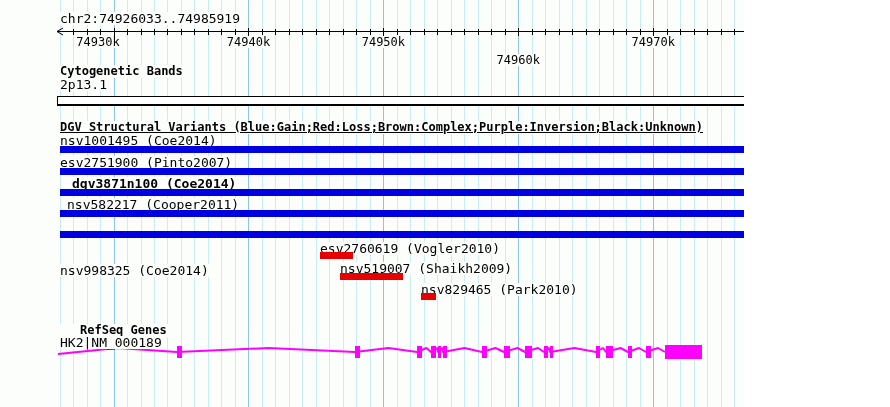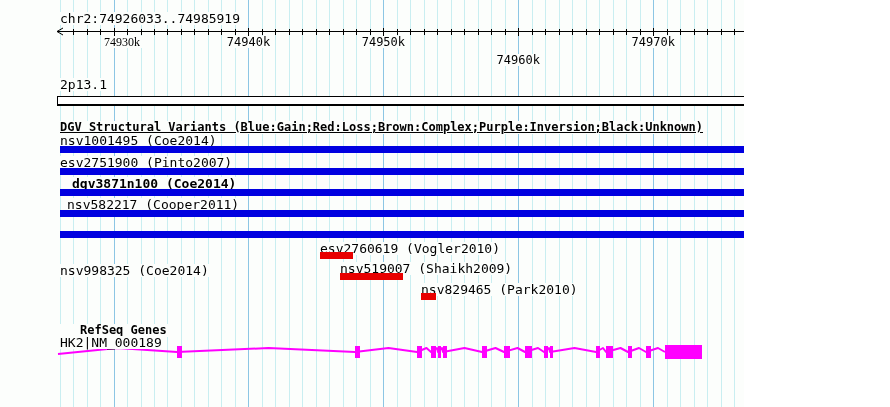--- a/index.html
+++ b/index.html
@@ -174,28 +174,29 @@
         <rect x="606" y="346" width="7" height="12" fill="#ff00ff"></rect>
         <rect x="628" y="346" width="4" height="12" fill="#ff00ff"></rect>
         <rect x="646" y="346" width="5" height="12" fill="#ff00ff"></rect>
         <rect x="665" y="345" width="37" height="14" fill="#ff00ff"></rect>
       </g>
   </svg>
 
   <div class="lbl" style="left:60px;top:12px;">chr2:74926033..74985919</div>
 
   <div id="ruler-labels">
-      <div class="tick-lbl" style="left: 122px; top: 36px; font-family: Liberation Serif, serif;">74930k</div>
+      <div class="tick-lbl" style="left: 98px; top: 36px;">74930k</div>
       <div class="tick-lbl" style="left: 248.447px; top: 36px;">74940k</div>
       <div class="tick-lbl" style="left: 383.37px; top: 36px;">74950k</div>
       <div class="tick-lbl" style="left: 518.293px; top: 36px; margin-top: 18px;">74960k</div>
       <div class="tick-lbl" style="left: 653.216px; top: 36px;">74970k</div>
       <div class="tick-lbl" style="left: 775px; top: 36px;">74980k</div>
     </div>
 
+  <div class="lbl bold" style="left:60px;top:65px;">Cytogenetic Bands</div>
   <div class="lbl" style="left:60px;top:78px;">2p13.1</div>
   <div class="cytoband-box" style="left: 57px; top: 96px; width: 807px; height: 10px;"></div>
 
   <div class="lbl bold" style="left:60px;top:121px;text-decoration:underline;">DGV Structural Variants (Blue:Gain;Red:Loss;Brown:Complex;Purple:Inversion;Black:Unknown)</div>
 
   <div id="variants">
       <div class="lbl" style="left: 60px; top: 134px;">nsv1001495 (Coe2014)</div>
       <div class="bar" style="left: 60px; top: 146px; width: 802px; background: rgb(0, 0, 224);"></div>
       <div class="lbl" style="left: 60px; top: 156px;">esv2751900 (Pinto2007)</div>
       <div class="bar" style="left: 60px; top: 168px; width: 802px; background: rgb(0, 0, 224);"></div>

